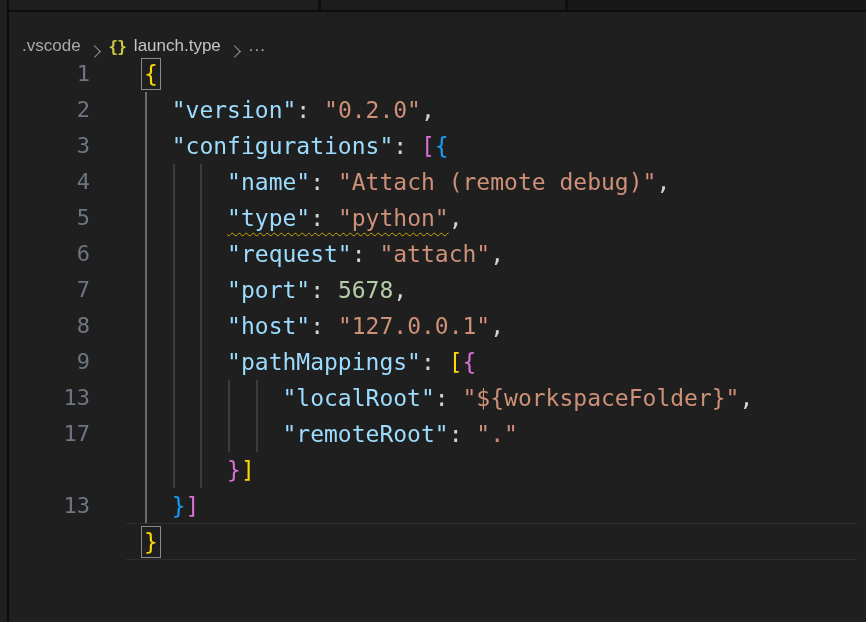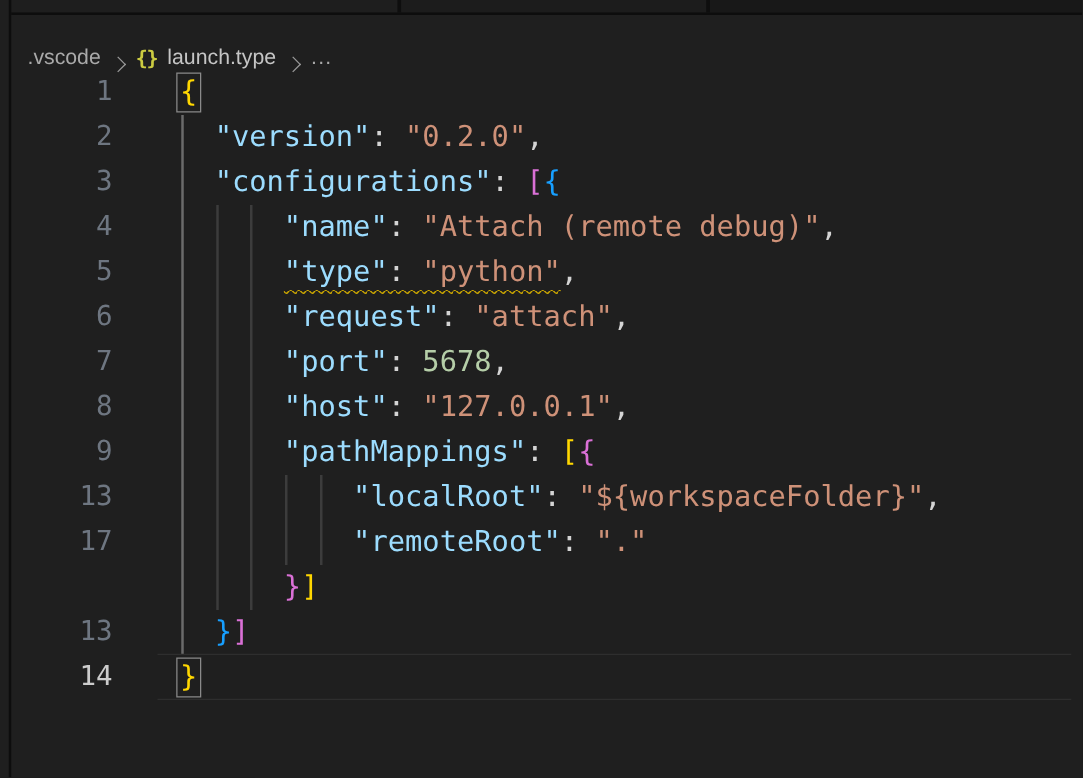--- a/index.html
+++ b/index.html
@@ -76,16 +76,16 @@
       <div class="row"><div class="ln">4</div><div class="ct"><span style="color: rgb(212, 212, 212);">      </span><span style="color: rgb(156, 220, 254);">"name"</span><span style="color: rgb(212, 212, 212);">: </span><span style="color: rgb(206, 145, 120);">"Attach (remote debug)"</span><span style="color: rgb(212, 212, 212);">,</span></div></div>
       <div class="row"><div class="ln">5</div><div class="ct"><span style="color: rgb(212, 212, 212);">      </span><span class="sq" style="color: rgb(156, 220, 254);">"type"</span><span class="sq" style="color: rgb(212, 212, 212);">: </span><span class="sq" style="color: rgb(206, 145, 120);">"python"</span><span style="color: rgb(212, 212, 212);">,</span></div></div>
       <div class="row"><div class="ln">6</div><div class="ct"><span style="color: rgb(212, 212, 212);">      </span><span style="color: rgb(156, 220, 254);">"request"</span><span style="color: rgb(212, 212, 212);">: </span><span style="color: rgb(206, 145, 120);">"attach"</span><span style="color: rgb(212, 212, 212);">,</span></div></div>
       <div class="row"><div class="ln">7</div><div class="ct"><span style="color: rgb(212, 212, 212);">      </span><span style="color: rgb(156, 220, 254);">"port"</span><span style="color: rgb(212, 212, 212);">: </span><span style="color: rgb(181, 206, 168);">5678</span><span style="color: rgb(212, 212, 212);">,</span></div></div>
       <div class="row"><div class="ln">8</div><div class="ct"><span style="color: rgb(212, 212, 212);">      </span><span style="color: rgb(156, 220, 254);">"host"</span><span style="color: rgb(212, 212, 212);">: </span><span style="color: rgb(206, 145, 120);">"127.0.0.1"</span><span style="color: rgb(212, 212, 212);">,</span></div></div>
       <div class="row"><div class="ln">9</div><div class="ct"><span style="color: rgb(212, 212, 212);">      </span><span style="color: rgb(156, 220, 254);">"pathMappings"</span><span style="color: rgb(212, 212, 212);">: </span><span style="color: rgb(255, 215, 0);">[</span><span style="color: rgb(218, 112, 214);">{</span></div></div>
       <div class="row"><div class="ln">13</div><div class="ct"><span style="color: rgb(212, 212, 212);">          </span><span style="color: rgb(156, 220, 254);">"localRoot"</span><span style="color: rgb(212, 212, 212);">: </span><span style="color: rgb(206, 145, 120);">"${workspaceFolder}"</span><span style="color: rgb(212, 212, 212);">,</span></div></div>
       <div class="row"><div class="ln">17</div><div class="ct"><span style="color: rgb(212, 212, 212);">          </span><span style="color: rgb(156, 220, 254);">"remoteRoot"</span><span style="color: rgb(212, 212, 212);">: </span><span style="color: rgb(206, 145, 120);">"."</span></div></div>
       <div class="row"><div class="ct"><span style="color: rgb(212, 212, 212);">      </span><span style="color: rgb(218, 112, 214);">}</span><span style="color: rgb(255, 215, 0);">]</span></div></div>
       <div class="row"><div class="ln">13</div><div class="ct"><span style="color: rgb(212, 212, 212);">  </span><span style="color: rgb(23, 159, 255);">}</span><span style="color: rgb(218, 112, 214);">]</span></div></div>
-      <div class="row current"><div class="ln">14</div><div class="ct"><span class="box" style="color: rgb(255, 215, 0);">}</span></div></div>
+      <div class="row current"><div class="ct"><span class="box" style="color: rgb(255, 215, 0);">}</span></div></div>
     </div>
 
 </div>
 
 </body></html>

